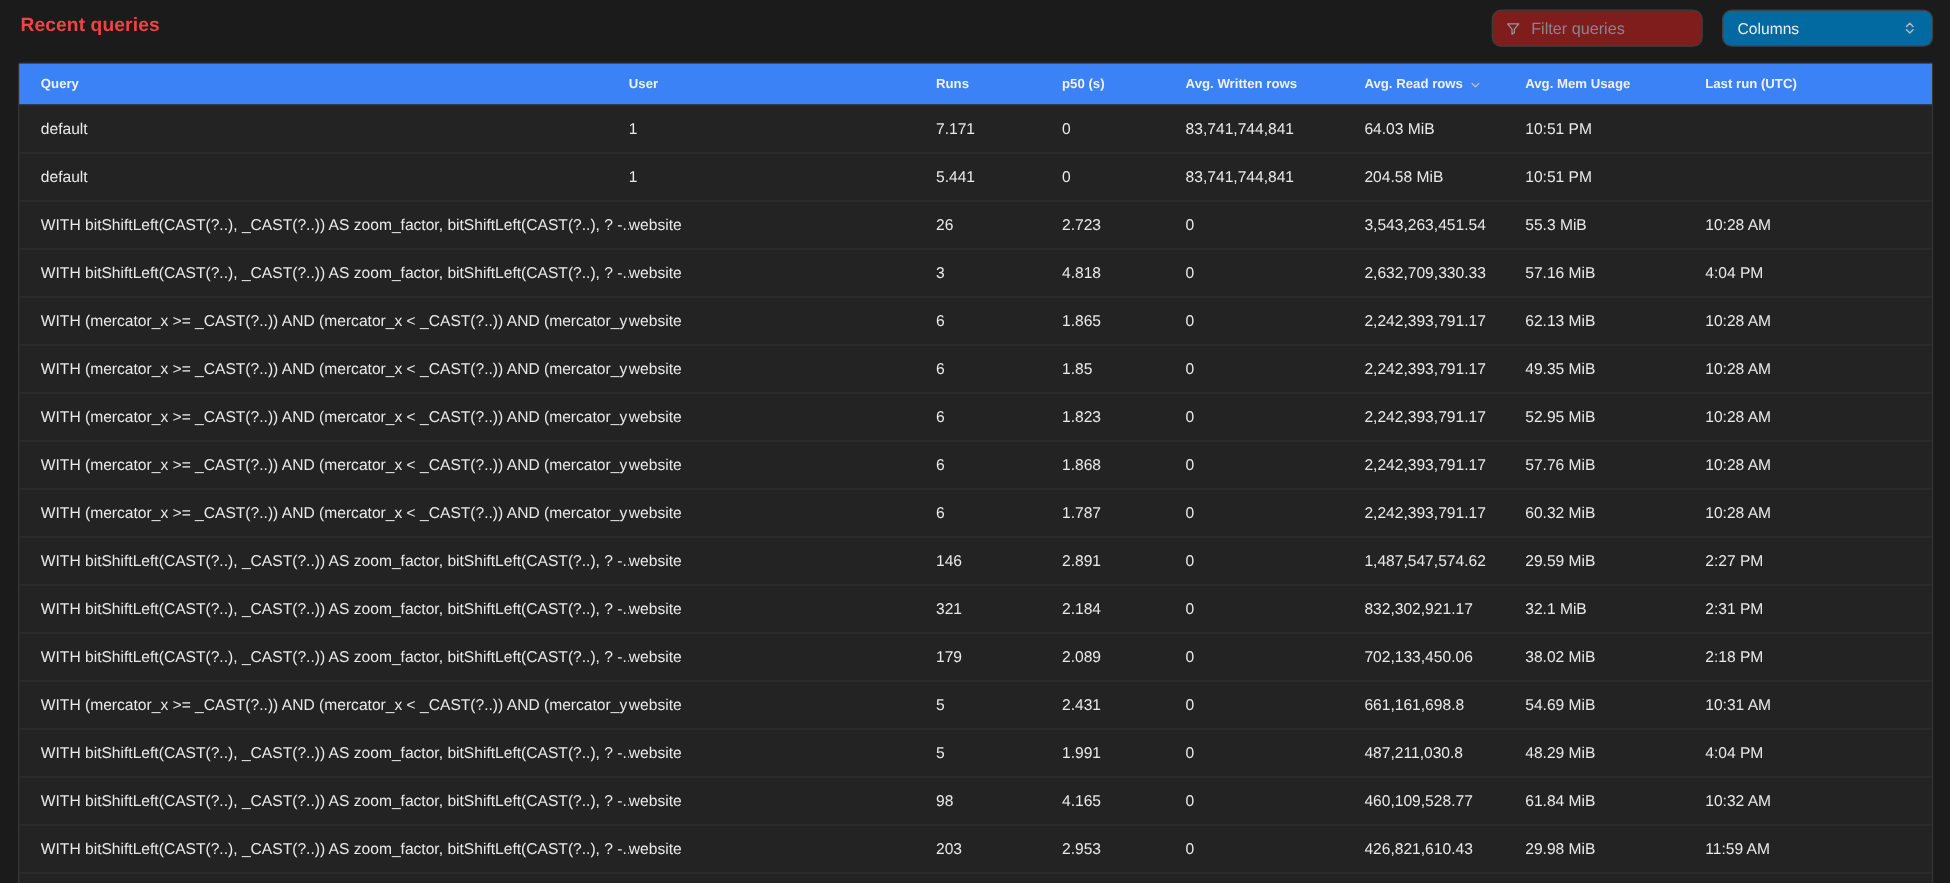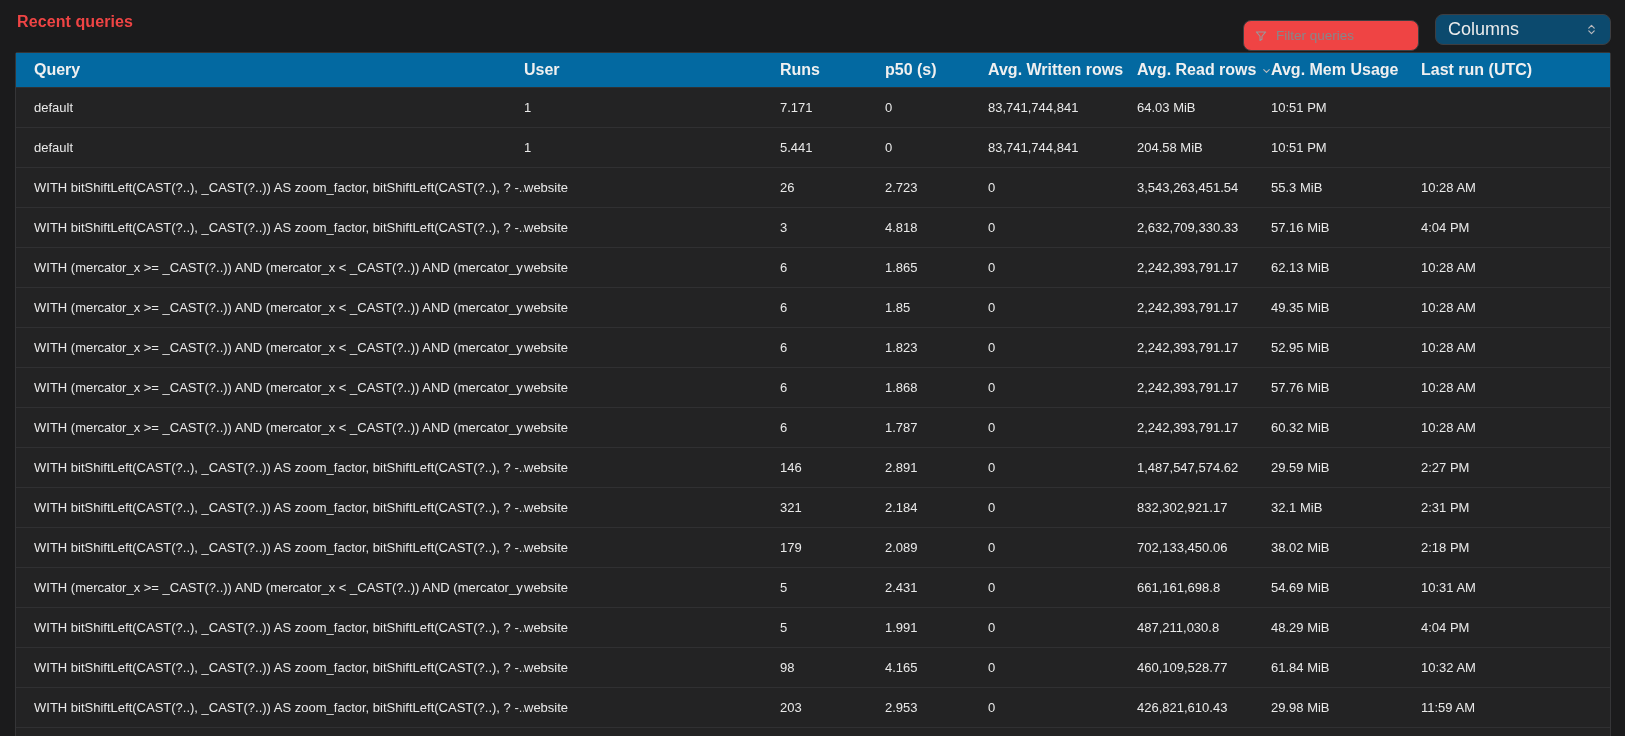--- a/index.html
+++ b/index.html
@@ -19,62 +19,61 @@
     font-size:16px; font-weight:700; color:#ef4444;
     letter-spacing:0.1px;
   }
   .controls {
     position:absolute; right:14px; top:8px;
     display:flex; gap:16px; align-items:center;
   }
   .filter-box {
     display:flex; align-items:center; gap:8px;
     width:176px; height:31px;
-    background:#ef4444;
+    background:#7f1d1d;
     border:1px solid #3e3e41;
     border-radius:8px;
     padding:0 10px;
     color:#98989c;
-    margin-top:12px;
   }
   .filter-box svg { flex:0 0 auto; }
   .filter-box input {
     background:transparent; border:none; outline:none;
     color:#e6e6e6; font-size:13.5px; width:100%;
     font-family:"Liberation Sans", sans-serif;
   }
   .filter-box input::placeholder { color:#87878b; }
   .columns-btn {
     display:flex; align-items:center; justify-content:space-between;
     width:176px; height:31px;
-    background:#0c4a6e;
+    background:#0369a1;
     border:1px solid #3e3e41;
     border-radius:8px;
     padding:0 12px;
-    color:#ececec; font-size:18px;
+    color:#ececec; font-size:13px;
     cursor:pointer;
     font-family:"Liberation Sans", sans-serif;
   }
   .columns-btn .updown { color:#b9b9bd; display:flex; }
   .table-card {
     margin:0 14px 0 15px;
     background:#232324;
     border:1px solid #353537;
     border-radius:2px;
   }
   .trow, .thead {
     display:grid;
     grid-template-columns:490px 256px 105px 103px 149px 134px 150px minmax(0,1fr);
     padding-left:18px;
     align-items:center;
   }
   .thead {
     height:34px;
-    background:#0369a1;
-    font-size:16px; font-weight:700; color:#f0f0f0;text-align:center;
+    background:#3b82f6;
+    font-size:11px; font-weight:700; color:#f0f0f0;text-align:center;
   }
   .trow {
     height:40px;
     border-top:1px solid #303032;
     font-size:13px; color:#e9e9e9;
     cursor:pointer;
   }
   .cell, .hcell {
     white-space:nowrap; overflow:hidden; text-overflow:clip;
     padding-right:14px;

